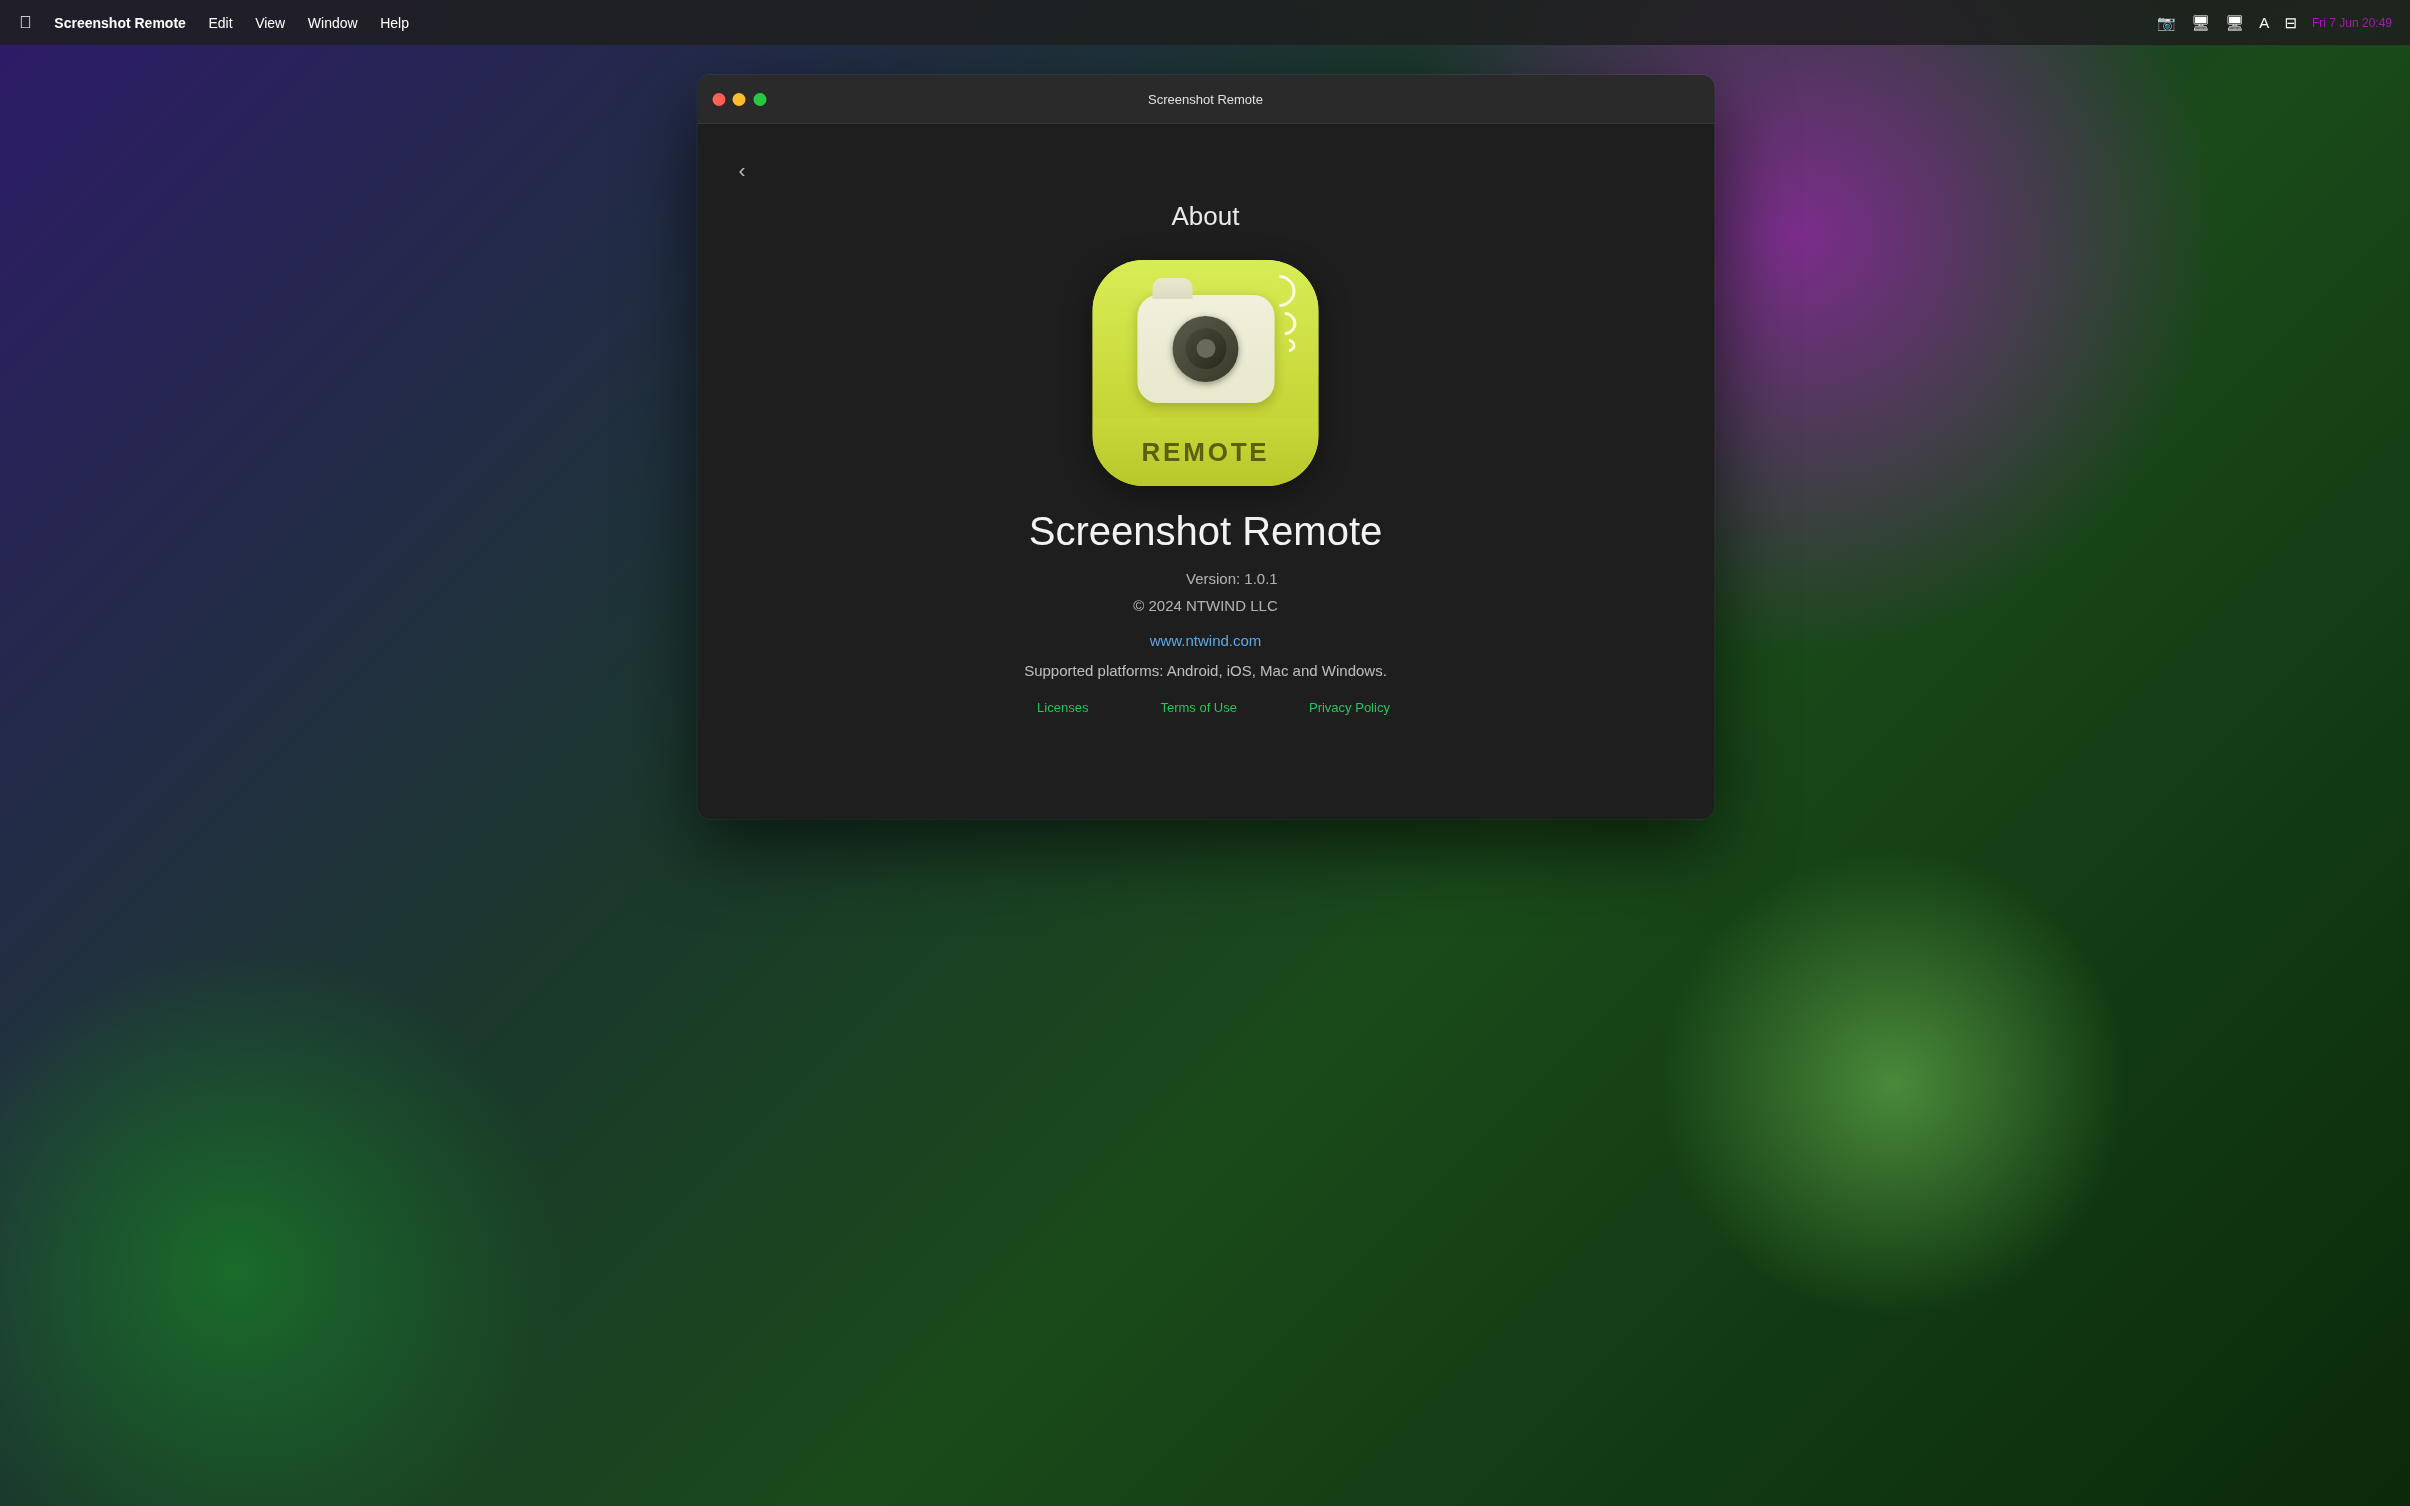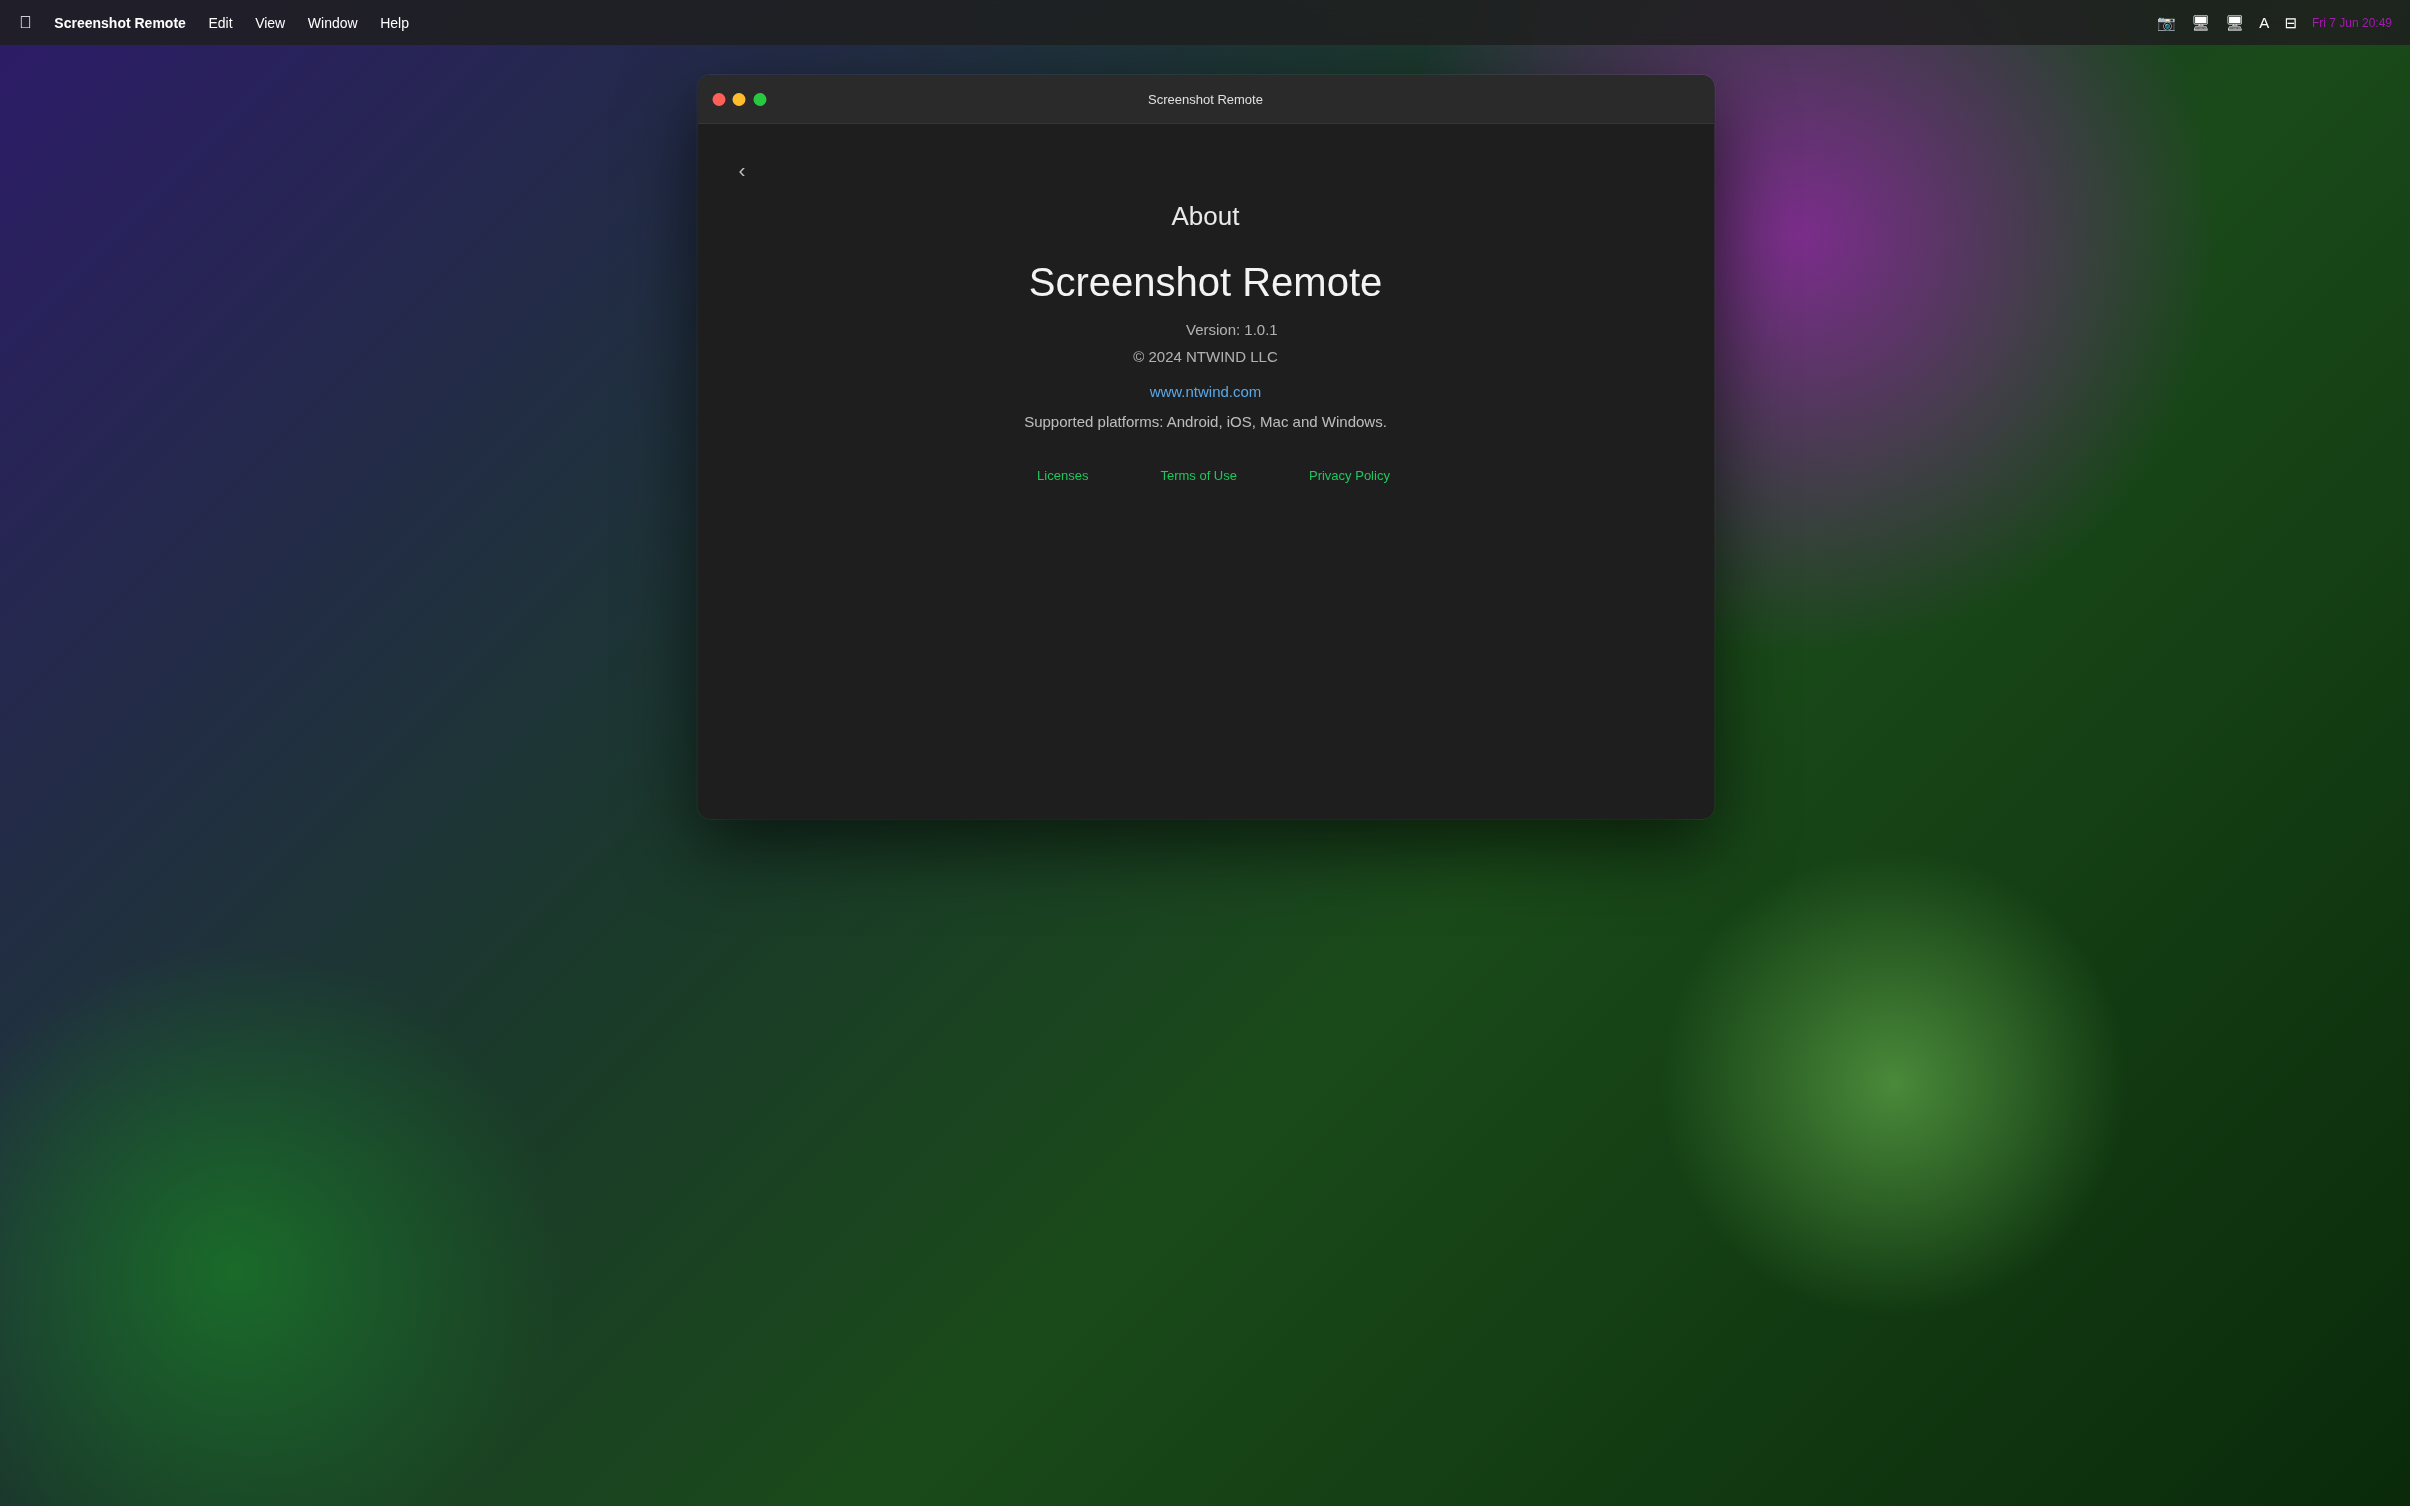--- a/index.html
+++ b/index.html
@@ -334,21 +334,21 @@
       text-align: center;
       line-height: 1.7;
       max-width: 527px;
       margin-bottom: 7.5px;
     }
 
     .app-platforms {
       font-size: 15px;
       color: rgba(255,255,255,0.7);
       text-align: center;
-      margin-bottom: 28px;
+      margin-bottom: 12px;
     }
 
     .footer-links {
       display: flex;
       gap: 56px;
       margin-top: 9.4px;
     }
 
     .footer-link {
       font-size: 13px;
@@ -396,20 +396,46 @@
   </div>
 
   <div class="window-content">
 
     <div class="back-button">
       <span class="back-arrow">‹</span>
     </div>
 
     <h1 class="page-title">About</h1>
 
+    <div class="app-icon-wrapper">
+      <div class="app-icon">
+        <div class="icon-top-half">
+
+          <div class="wifi-signal">
+            <div class="wifi-arcs">
+              <div class="wifi-arc wifi-arc3"></div>
+              <div class="wifi-arc wifi-arc2"></div>
+              <div class="wifi-arc wifi-arc1"></div>
+            </div>
+          </div>
+
+          <div class="camera-body">
+            <div class="camera-hump"></div>
+            <div class="camera-lens-outer">
+              <div class="camera-lens-inner">
+                <div class="camera-lens-core"></div>
+              </div>
+            </div>
+          </div>
+        </div>
+        <div class="icon-bottom-half">
+          <span class="remote-text">REMOTE</span>
+        </div>
+      </div>
+    </div>
 
     <h2 class="app-name-title">Screenshot Remote</h2>
 
     <div class="app-version">
       <span>Version: 1.0.1</span><br>
       <span>© 2024 NTWIND LLC</span>
     </div>
 
     <a class="app-website">www.ntwind.com</a>
 

